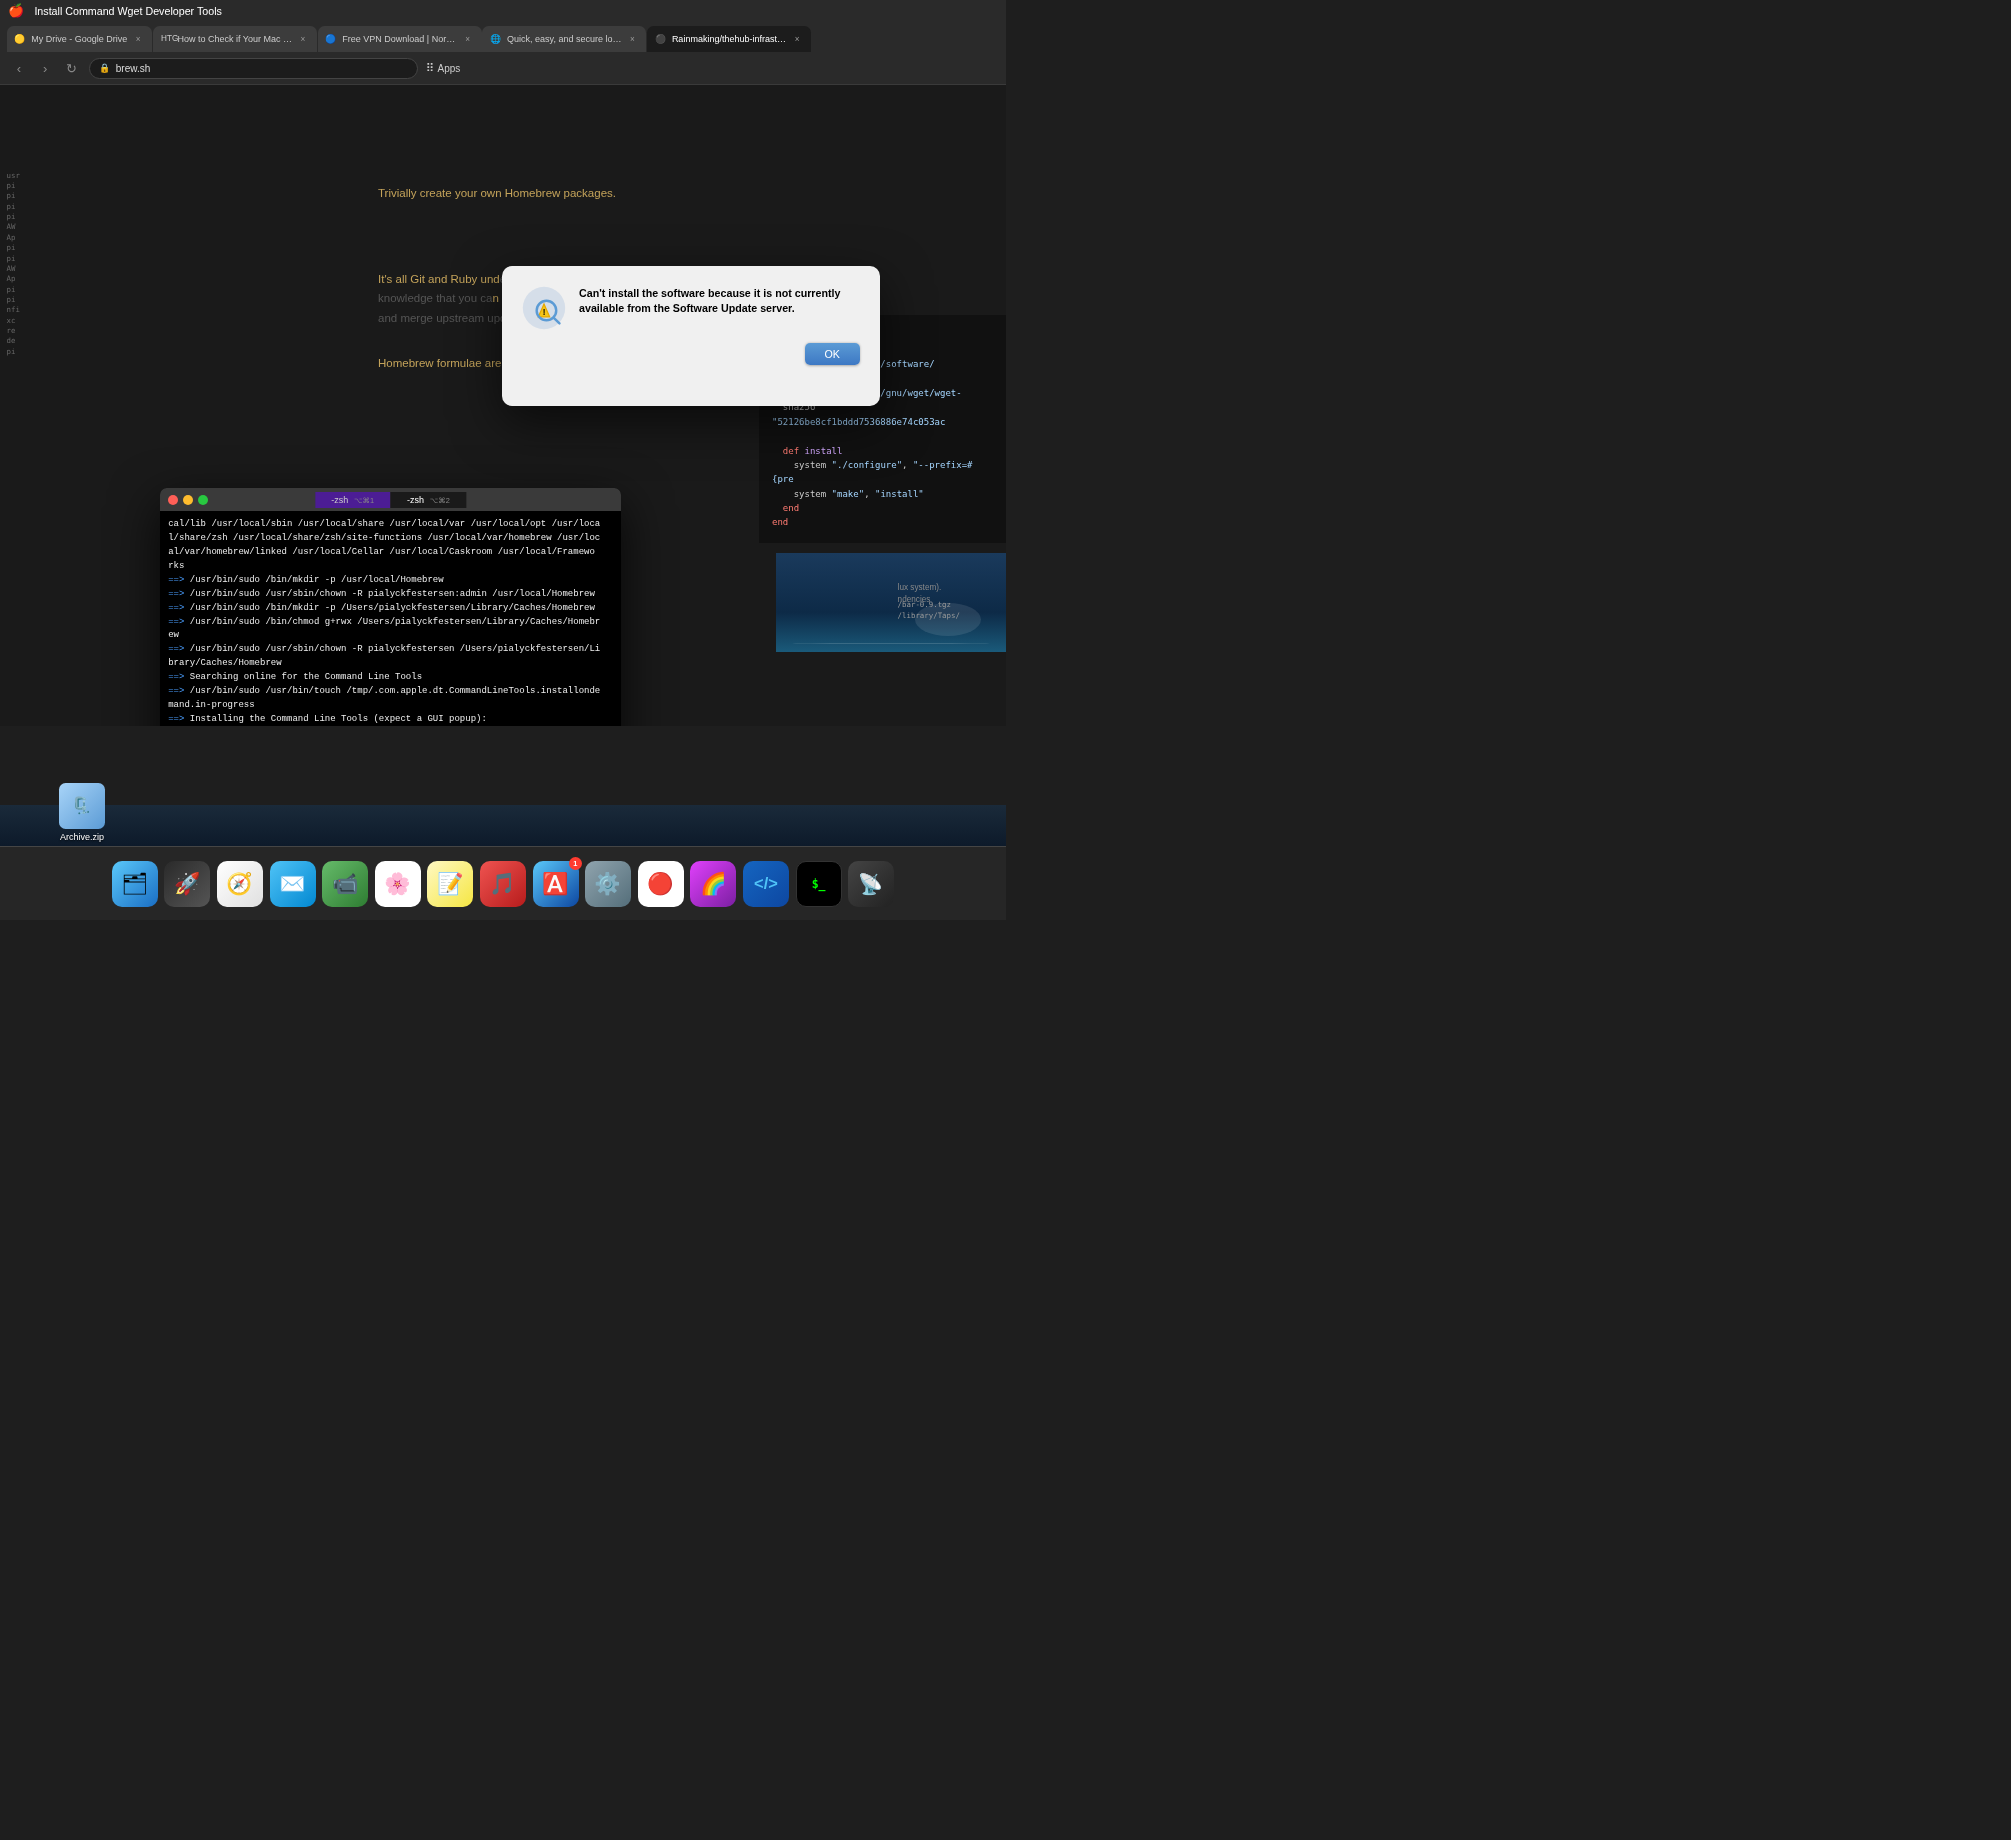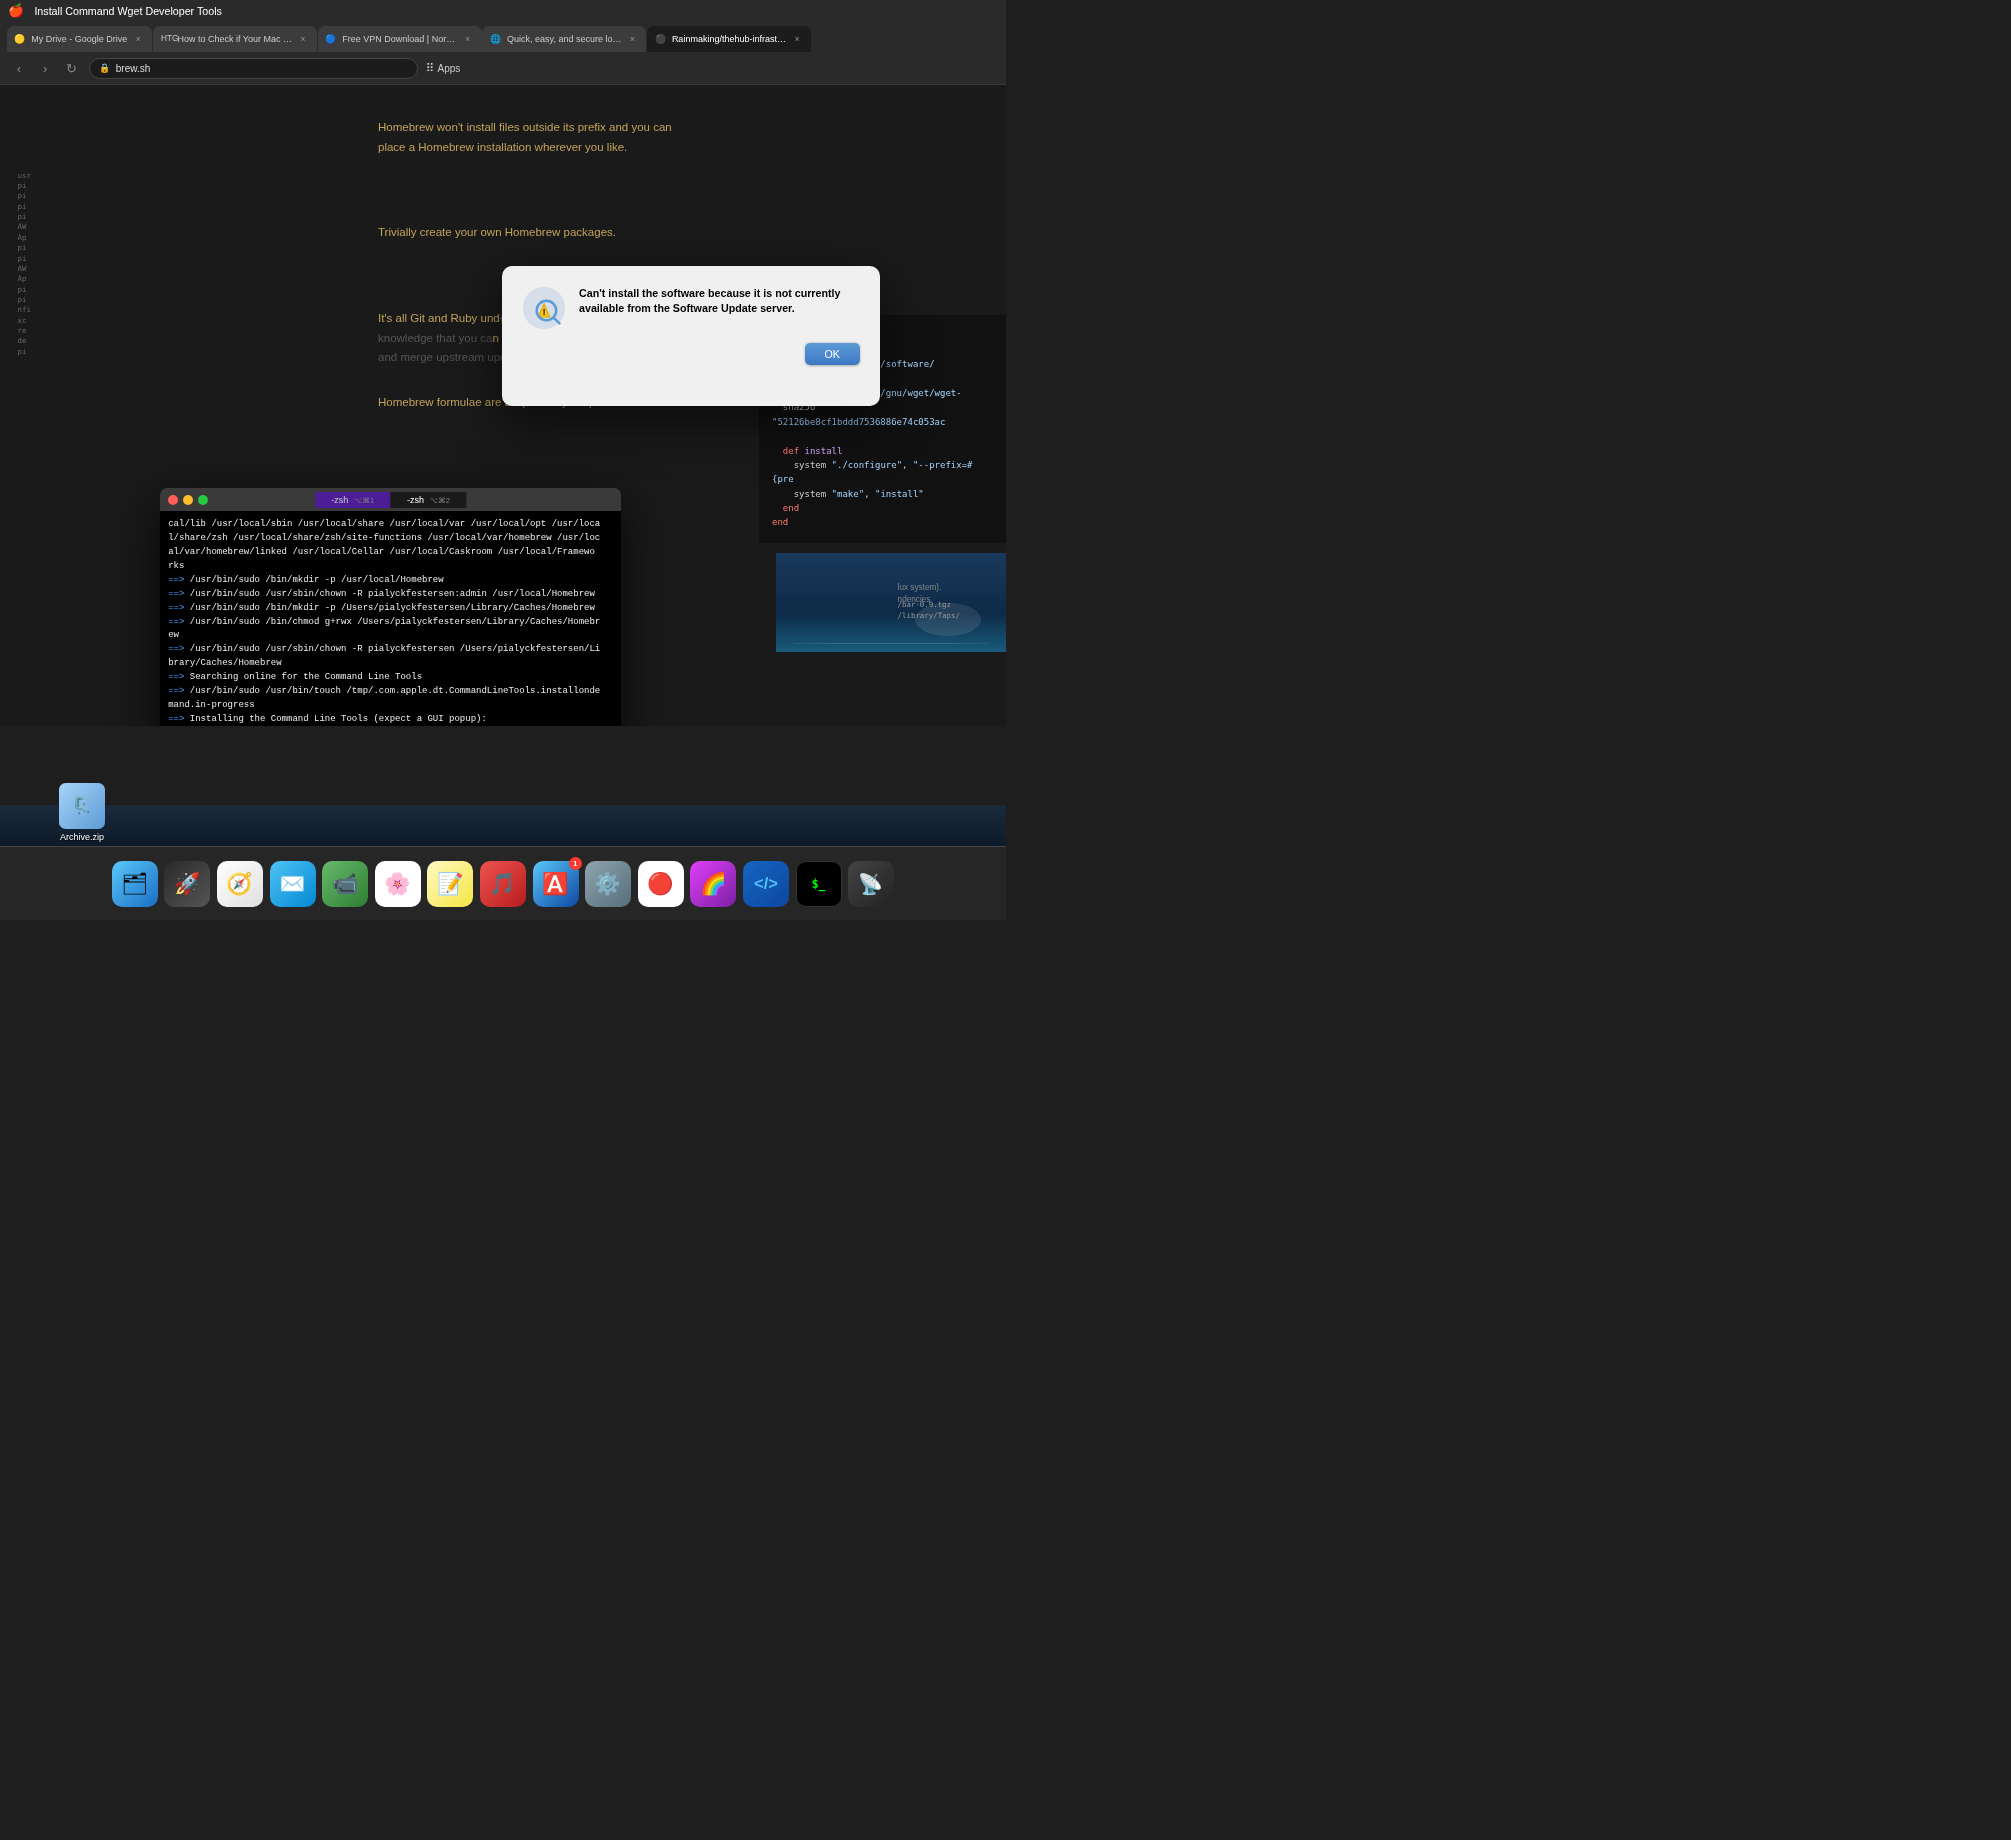--- a/index.html
+++ b/index.html
@@ -420,23 +420,20 @@
     </div>
     <div class="apps-btn">
       <span style="font-size:11.5px;">⠿</span>
       <span>Apps</span>
     </div>
   </div>
 
   <div class="brew-content">
 
     <div class="brew-text-area">
-      <div class="brew-section">
-        <span class="brew-highlight">Homebrew won't install files outside its prefix and you can<br>place a Homebrew installation wherever you like.</span>
-      </div>
       <div class="brew-section" style="margin-top: 66px;">
         <span class="brew-highlight">Trivially create your own Homebrew packages.</span>
       </div>
       <div class="brew-section" style="margin-top: 66px;">
         <span class="brew-highlight">It's all Git and Ruby und<span style="color:#555;">er the hood. Hack away with the<br>knowledge that you ca</span><span style="color:#c4a35a;">n</span><span style="color:#555;"> easily revert your modifications</span><br><span style="color:#555;">and merge upstream upd</span><span style="color:#c4a35a;">ates.</span></span>
       </div>
       <div class="brew-section" style="">
         <span class="brew-highlight">Homebrew formulae are simple Ruby scripts:</span>
       </div>
     </div>
@@ -472,21 +469,21 @@
       </div>
     </div>
 
     <div class="ocean-bg">
       <div style="width:100%;height:100%;background:linear-gradient(180deg,#1a3a5c 0%,#0d2a47 60%,#1a5a7a 100%);position:relative;">
         <div style="position:absolute;bottom:16.4px;right:25px;width:66px;height:33px;background:rgba(255,255,255,0.1);border-radius:50%;"></div>
         <div style="position:absolute;bottom:8.2px;left:16.4px;right:16.4px;height:1.6px;background:rgba(255,255,255,0.15);border-radius:50%;"></div>
       </div>
     </div>
 
-    <div style="position:absolute;left:11px;top:82px;width:189px;color:#666;font-size:7.4px;font-family:monospace;line-height:1.4;padding:3.3px 6.6px;overflow:hidden;height:288px;">
+    <div style="position:absolute;left:0;top:82px;width:189px;color:#666;font-size:7.4px;font-family:monospace;line-height:1.4;padding:3.3px 6.6px;overflow:hidden;height:288px;">
       <div>usr</div>
       <div>pi</div>
       <div>pi</div>
       <div>pi</div>
       <div>pi</div>
       <div>AW</div>
       <div>Ap</div>
       <div>pi</div>
       <div>pi</div>
       <div>AW</div>

